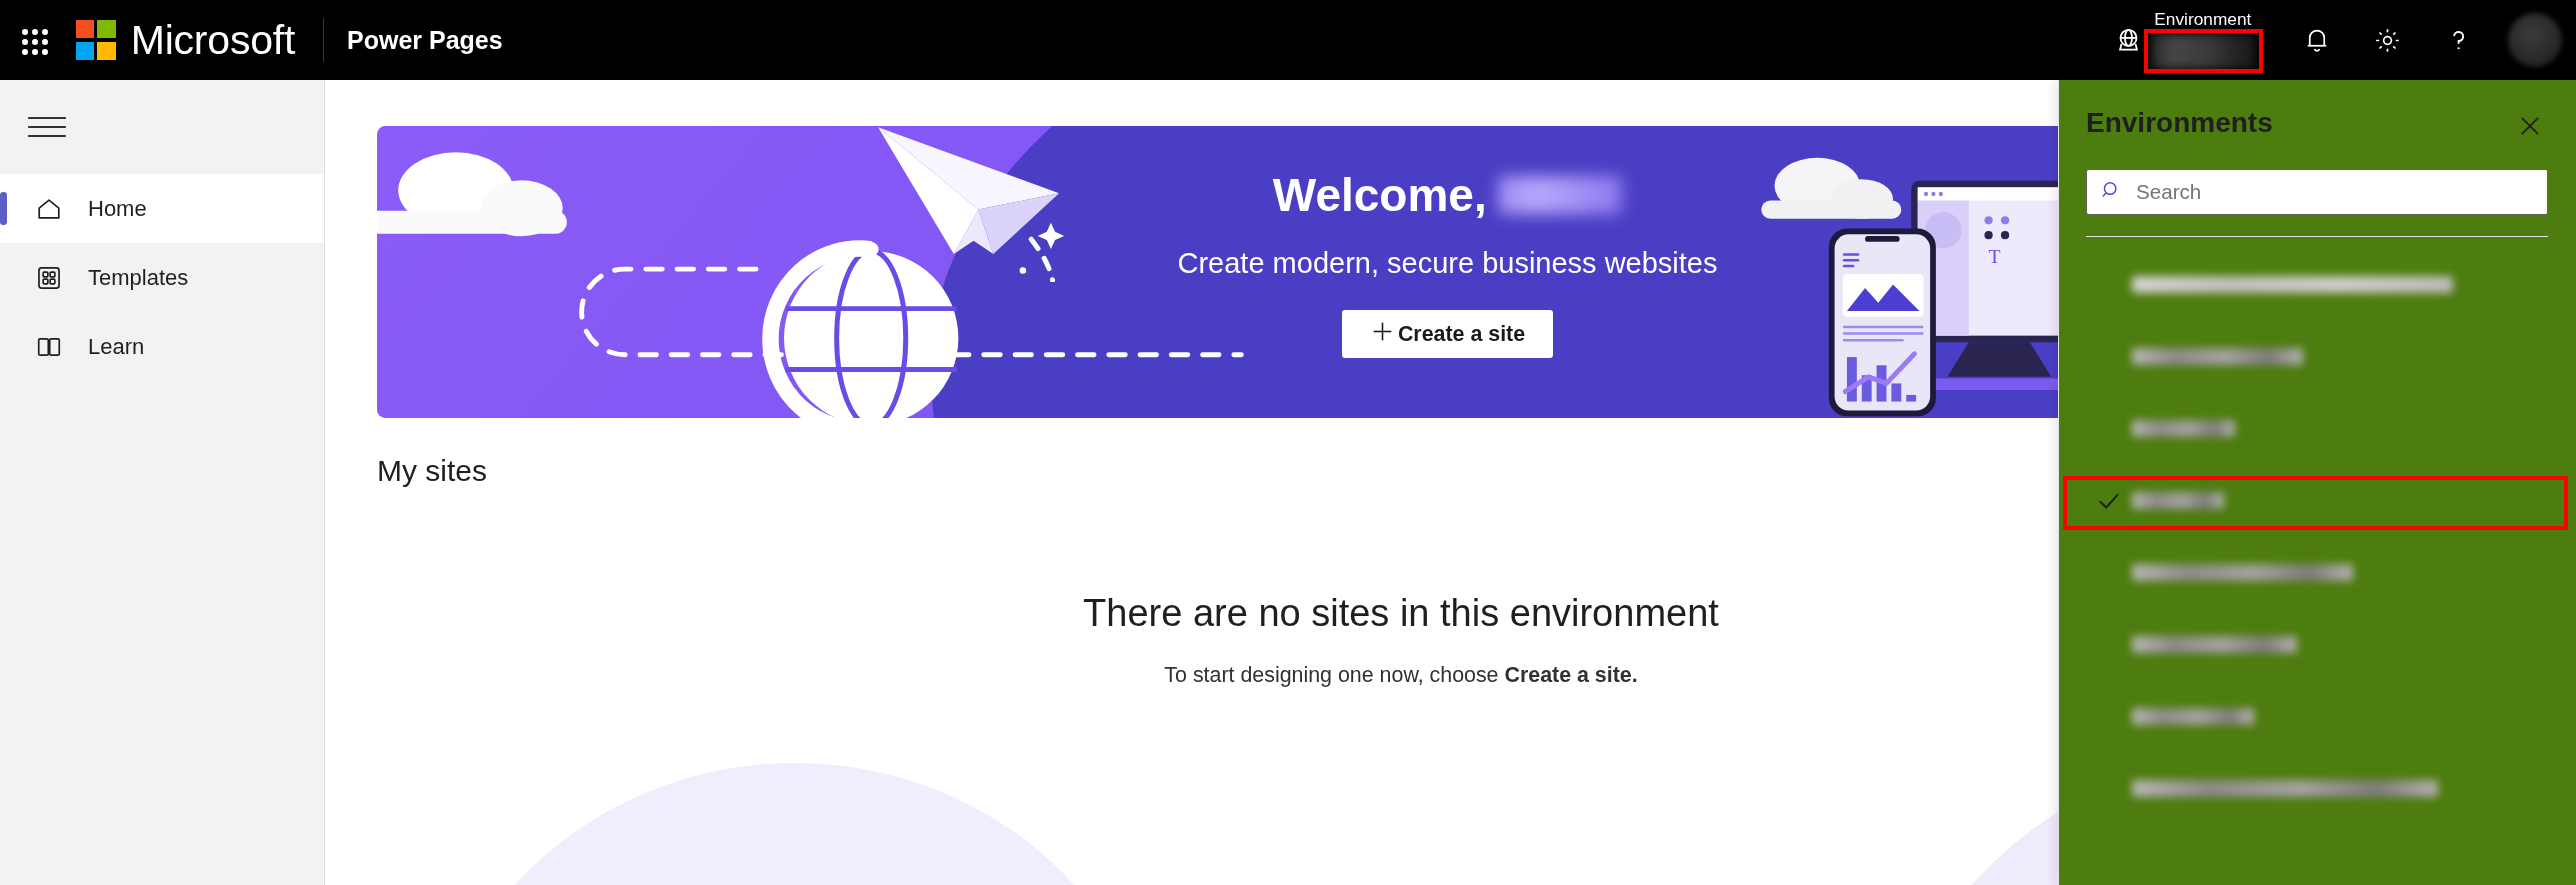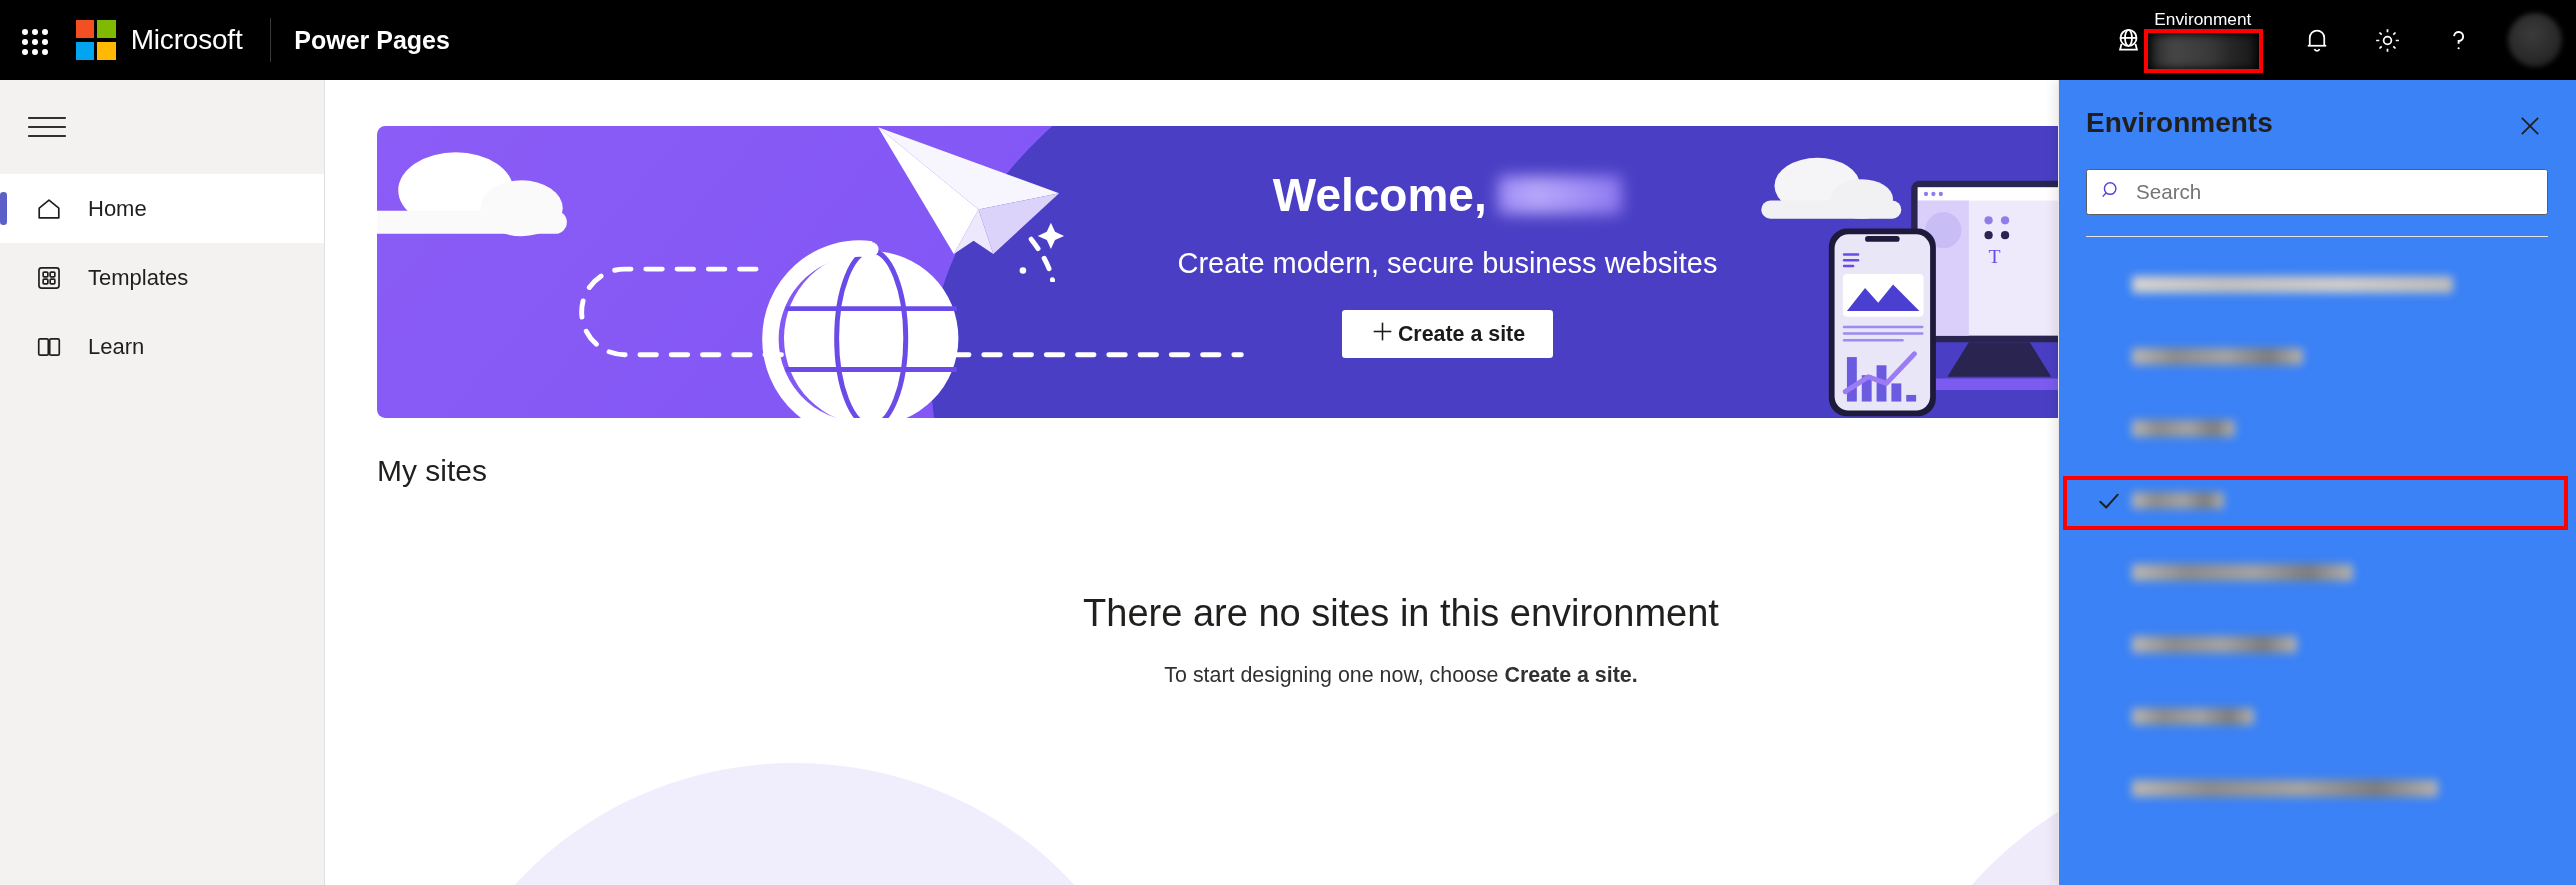--- a/index.html
+++ b/index.html
@@ -22,21 +22,21 @@
   }
   .waffle i { display:block; width:5.8px; height:5.8px; border-radius:50%; background:#ffffff; }
   .ms-logo { display: flex; align-items: center; margin-left: 8.2px; cursor: pointer; }
   .ms-squares { width: 40px; height: 40px; display: grid;
     grid-template-columns: 1fr 1fr; grid-template-rows: 1fr 1fr; gap: 3.3px; }
   .ms-squares i { display: block; }
   .ms-squares i:nth-child(1){ background:#F25022; }
   .ms-squares i:nth-child(2){ background:#7FBA00; }
   .ms-squares i:nth-child(3){ background:#00A4EF; }
   .ms-squares i:nth-child(4){ background:#FFB900; }
-  .ms-word { color:#ffffff; font-size:28px; margin-left:15px; font-weight:400; letter-spacing:-0.2px; }
+  .ms-word { color:#ffffff; font-size:41px; margin-left:15px; font-weight:400; letter-spacing:-0.2px; }
   .topbar-divider { width:0.8px; height:44px; background:#3a3a3a; margin:0 23px 0 28px; }
   .app-name { color:#ffffff; font-size:25px; font-weight:600; cursor:pointer; }
 
   .topbar-right { margin-left:auto; display:flex; align-items:center; height:80px; }
   .globe-icon { width:46px; height:46px; display:flex; align-items:center; justify-content:center; cursor:pointer; }
   .env-block { position:relative; margin-right:25px; cursor:pointer;
     display:flex; flex-direction:column; justify-content:center; height:80px; }
   .env-label { color:#ffffff; font-size:17.3px; line-height:1; margin-bottom:5.8px; margin-left:3.3px; }
   .env-value-wrap { position:relative; width:105px; height:35px; }
   .env-value {
@@ -130,21 +130,21 @@
   }
   .bg-blob-br {
     position:absolute; right:-124px; bottom:-247px; width:824px; height:387px;
     background:#EFEBFB; border-radius:50% 50% 0 0 / 100% 100% 0 0; z-index:0;
   }
   .main-inner { position:relative; z-index:2; }
 
   
   .env-panel {
     position:absolute; top:80px; right:0; width:518px; height:806px;
-    background:#3b82f6; box-shadow:-3.3px 0 11.5px rgba(0,0,0,.10); z-index:40;
+    background:#4d7c0f; box-shadow:-3.3px 0 11.5px rgba(0,0,0,.10); z-index:40;
   }
   .env-panel-head { display:flex; align-items:flex-start; padding:28px 28px 0 28px; }
   .env-panel-title { font-size:28px; color:#201F1E; font-weight:600; line-height:1.1; }
   .env-close { margin-left:auto; width:36px; height:36px; display:flex;
     align-items:center; justify-content:center; cursor:pointer; }
   .env-search-wrap { margin:25px 28px 0 28px; }
   .env-search {
     display:flex; align-items:center; height:46px; background:#ffffff;
     border:0.8px solid #605E5C; border-radius:2.5px; padding:0 13px; cursor:text;justify-content:space-between;
   }

